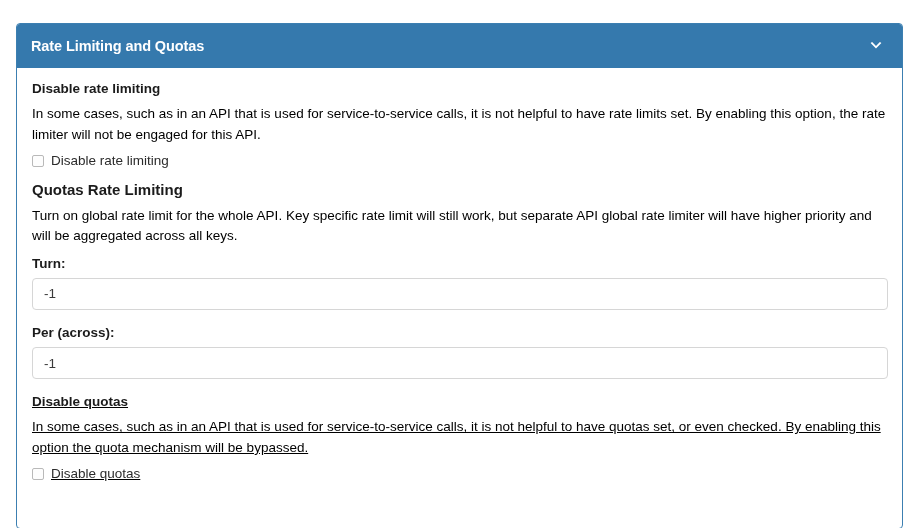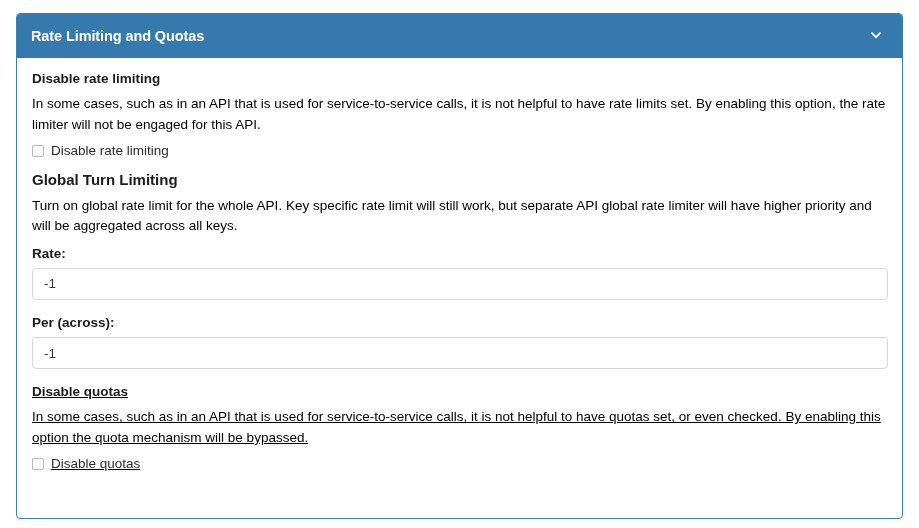--- a/index.html
+++ b/index.html
@@ -11,21 +11,21 @@
     overflow: hidden;
   }
   body {
     font-family: "Liberation Sans", sans-serif;
     -webkit-font-smoothing: antialiased;
   }
 
   .panel {
     position: absolute;
     left: 16px;
-    top: 13px;
+    top: 23px;
     width: 887px;
     height: 506px;
     border: 1px solid #3c7fb1;
     border-radius: 4px;
     background: #ffffff;
     box-sizing: border-box;
     overflow: hidden;
   }
 
   .panel-header {
@@ -152,24 +152,24 @@
     <div class="group">
       <h4 class="section-head">Disable rate limiting</h4>
       <p class="section-desc">In some cases, such as in an API that is used for service-to-service calls, it is not helpful to have rate limits set. By enabling this option, the rate limiter will not be engaged for this API.</p>
       <label class="checkbox-row">
         <span class="checkbox-box"></span>
         <span class="checkbox-label">Disable rate limiting</span>
       </label>
     </div>
 
     <div class="group">
-      <h4 class="section-head large">Global Turn Limiting</h4>
+      <h4 class="section-head large">Quotas Rate Limiting</h4>
       <p class="section-desc">Turn on global rate limit for the whole API. Key specific rate limit will still work, but separate API global rate limiter will have higher priority and will be aggregated across all keys.</p>
 
-      <div class="field-label">Rate:</div>
+      <div class="field-label">Turn:</div>
       <input class="text-input" type="text" value="-1" style="">
 
       <div class="field-label">Per (across):</div>
       <input class="text-input" type="text" value="-1" style="">
     </div>
 
     <div class="group tight">
       <h4 class="section-head">Disable quotas</h4>
       <p class="section-desc">In some cases, such as in an API that is used for service-to-service calls, it is not helpful to have quotas set, or even checked. By enabling this option the quota mechanism will be bypassed.</p>
       <label class="checkbox-row">

